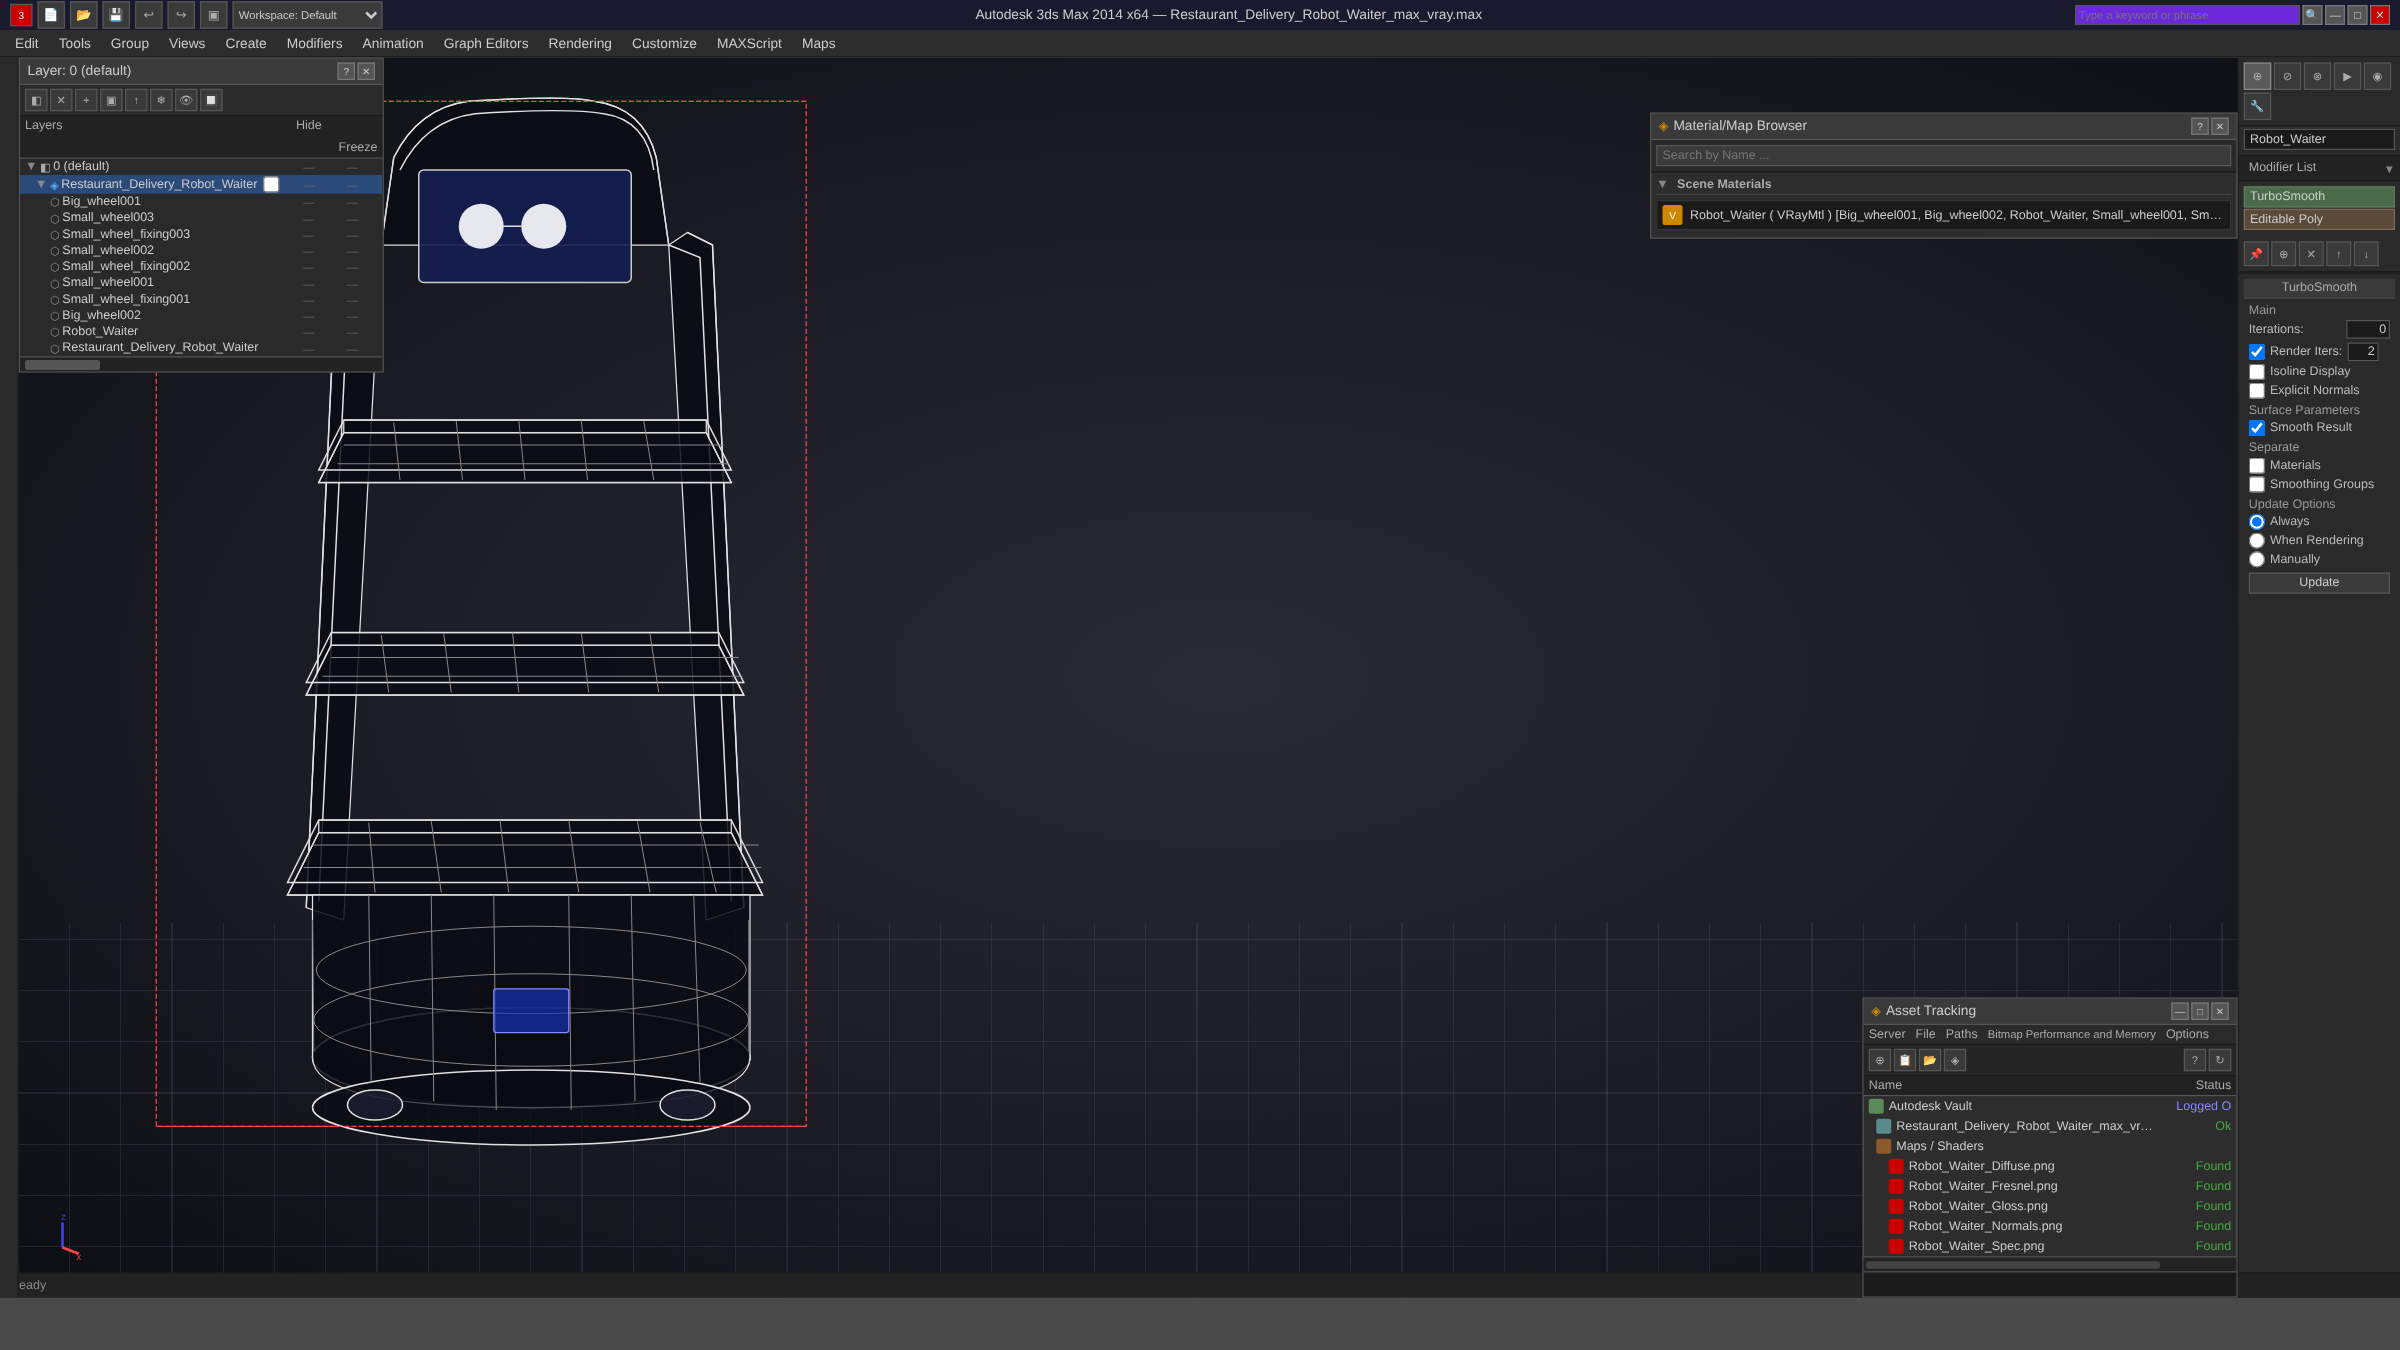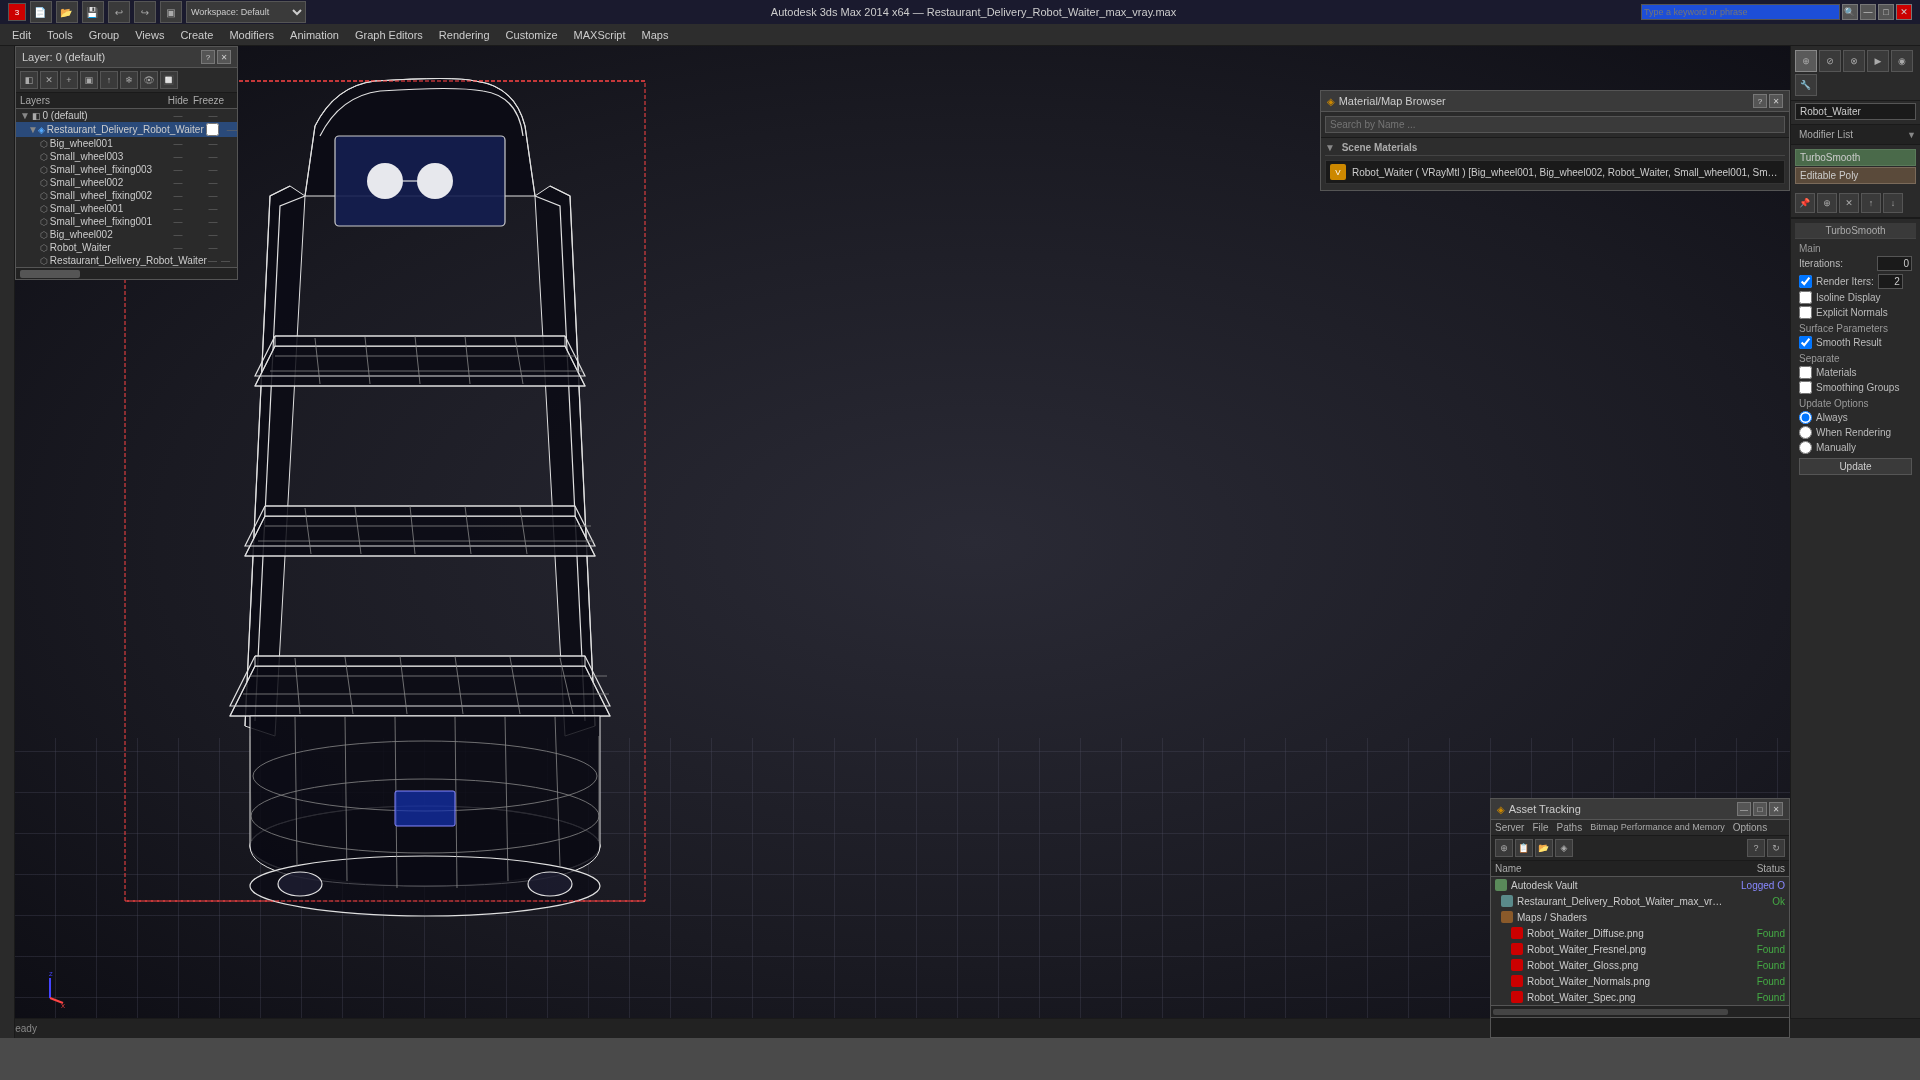--- a/index.html
+++ b/index.html
@@ -44,31 +44,31 @@
     .panel-header { color: #aaa; font-size: 10px; padding: 2px 0; border-bottom: 1px solid #444; margin-bottom: 4px; text-align: center; background: #3a3a3a; }
     .param-row { display: flex; align-items: center; justify-content: space-between; margin-bottom: 3px; font-size: 10px; }
     .param-label { color: #bbb; font-size: 10px; }
     .param-input { width: 35px; background: #1a1a1a; border: 1px solid #555; color: #ccc; font-size: 10px; padding: 1px 2px; text-align: right; }
     .checkbox-row { display: flex; align-items: center; gap: 4px; margin-bottom: 2px; font-size: 10px; color: #bbb; }
     .section-label { color: #999; font-size: 10px; margin: 4px 0 2px 0; }
     .radio-row { display: flex; align-items: center; gap: 4px; margin-bottom: 2px; font-size: 10px; color: #bbb; }
     .update-btn { width: 100%; background: #3a3a3a; border: 1px solid #555; color: #ccc; font-size: 10px; padding: 2px; cursor: pointer; margin-top: 4px; text-align: center; }
 
     
-    #layers-panel { position: absolute; top: 0; left: 15px; width: 223px; background: #2d2d2d; border: 1px solid #555; z-index: 20; }
+    #layers-panel { position: absolute; top: 0; left: 15px; width: 292px; background: #2d2d2d; border: 1px solid #555; z-index: 20; }
     #layers-panel-header { background: #3a3a3a; padding: 3px 6px; display: flex; align-items: center; justify-content: space-between; border-bottom: 1px solid #555; cursor: move; }
     #layers-panel-title { color: #ccc; font-size: 11px; }
     #layers-panel-controls { display: flex; gap: 2px; }
     .lp-btn { width: 14px; height: 14px; background: #555; border: 1px solid #777; color: #ccc; font-size: 8px; display: flex; align-items: center; justify-content: center; cursor: pointer; }
     #layers-toolbar { display: flex; gap: 2px; padding: 3px 4px; background: #2a2a2a; border-bottom: 1px solid #1a1a1a; }
     .lt-btn { width: 18px; height: 18px; background: #3a3a3a; border: 1px solid #555; display: flex; align-items: center; justify-content: center; color: #aaa; font-size: 9px; cursor: pointer; }
     #layers-table-header { display: flex; padding: 2px 4px; border-bottom: 1px solid #555; background: #222; }
     .lth-name { flex: 1; color: #aaa; font-size: 10px; }
     .lth-hide { width: 30px; text-align: center; color: #aaa; font-size: 10px; }
-    .lth-freeze { width: 40px; text-align: left; color: #aaa; font-size: 10px; }
+    .lth-freeze { width: 40px; text-align: right; color: #aaa; font-size: 10px; margin-top: 18px; }
     #layers-list { max-height: 200px; overflow-y: auto; background: #2a2a2a; }
     .layer-row { display: flex; align-items: center; padding: 1px 4px; cursor: pointer; font-size: 10px; }
     .layer-row.selected { background: #2a4a7a; }
     .layer-expand { width: 12px; color: #888; }
     .layer-name { flex: 1; color: #ccc; font-size: 10px; }
     .layer-check { width: 30px; text-align: center; color: #666; font-size: 9px; }
     .layer-freeze-val { width: 40px; text-align: center; color: #666; font-size: 9px; }
     .layer-indent { padding-left: 12px; }
     .layer-indent2 { padding-left: 24px; }
     #layers-scrollbar { height: 12px; background: #222; border-top: 1px solid #555; display: flex; align-items: center; padding: 0 2px; }
@@ -131,21 +131,21 @@
     <div class="tool-btn">💾</div>
     <div class="tool-btn">↩</div>
     <div class="tool-btn">↪</div>
     <div class="tool-btn">▣</div>
     <select class="tool-btn" style="width:120px;background:#3a3a3a;border:1px solid #555;color:#ccc;font-size:9px;">
       <option>Workspace: Default</option>
     </select>
   </div>
   <div id="titlebar-title">Autodesk 3ds Max 2014 x64 — Restaurant_Delivery_Robot_Waiter_max_vray.max</div>
   <div id="titlebar-controls">
-    <input type="text" style="width: 199px; background: #1d4ed8; border: 1px solid rgb(85, 85, 85); color: rgb(204, 204, 204); font-size: 9px; padding: 2px;" placeholder="Type a keyword or phrase">
+    <input type="text" style="width: 180px; background: #6d28d9; border: 1px solid rgb(85, 85, 85); color: rgb(204, 204, 204); font-size: 9px; padding: 2px;" placeholder="Type a keyword or phrase">
     <div class="tb-btn">🔍</div>
     <div class="tb-btn">—</div>
     <div class="tb-btn max">□</div>
     <div class="tb-btn close">✕</div>
   </div>
 </div>
 
 <div id="menubar">
   <span class="menu-item">Edit</span>
   <span class="menu-item">Tools</span>

